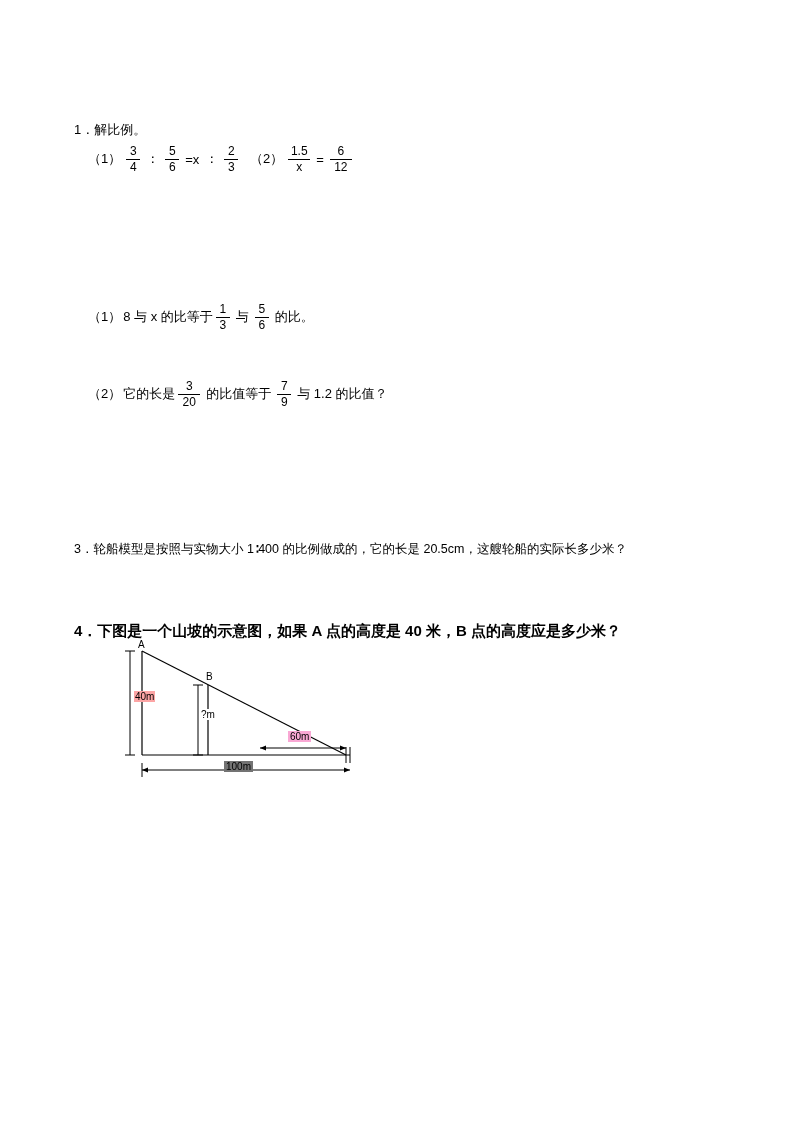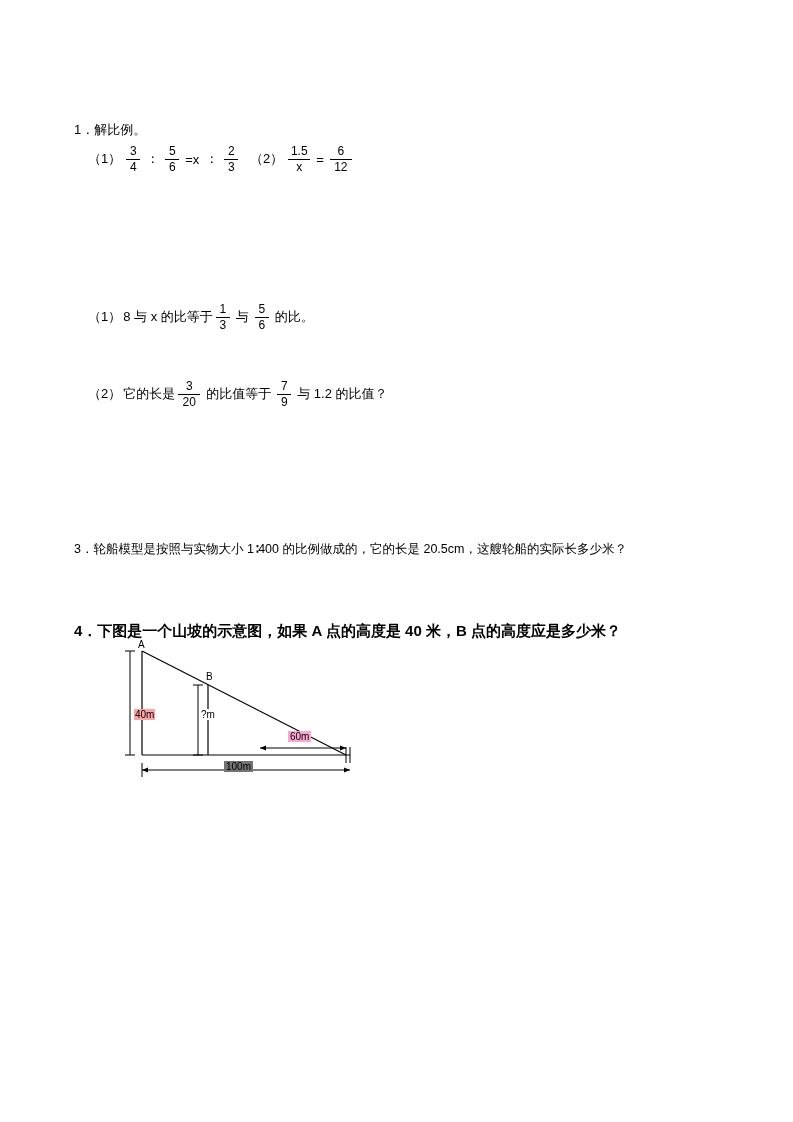--- a/index.html
+++ b/index.html
@@ -198,19 +198,19 @@
       <polygon points="226,103 220,100.5 220,105.5" fill="#000"></polygon>
 
       <line x1="22" y1="125" x2="230" y2="125" stroke="#000" stroke-width="1"></line>
       <polygon points="22,125 28,122.5 28,127.5" fill="#000"></polygon>
       <polygon points="230,125 224,122.5 224,127.5" fill="#000"></polygon>
       <line x1="22" y1="118" x2="22" y2="132" stroke="#000" stroke-width="1"></line>
     </svg>
 
     <span class="fig-label" style="top:-6px; left:18px;">A</span>
     <span class="fig-label" style="top:26px; left:86px;">B</span>
-    <span class="fig-label" style="top:64px; left:14px; background:#fca5a5; padding:0 1px;">40m</span>
+    <span class="fig-label" style="top:46px; left:14px; background:#fca5a5; padding:0 1px;">40m</span>
     <span class="fig-label" style="top:64px; left:80px; background:#fff; padding:0 1px;">?m</span>
     <span class="fig-label" style="top:86px; left:168px; background:#f9a8d4; padding:0 2px;">60m</span>
     <span class="fig-label" style="top:116px; left:104px; background:#737373; padding:0 2px;">100m</span>
   </div>
 
 </div>
 
 </body></html>

